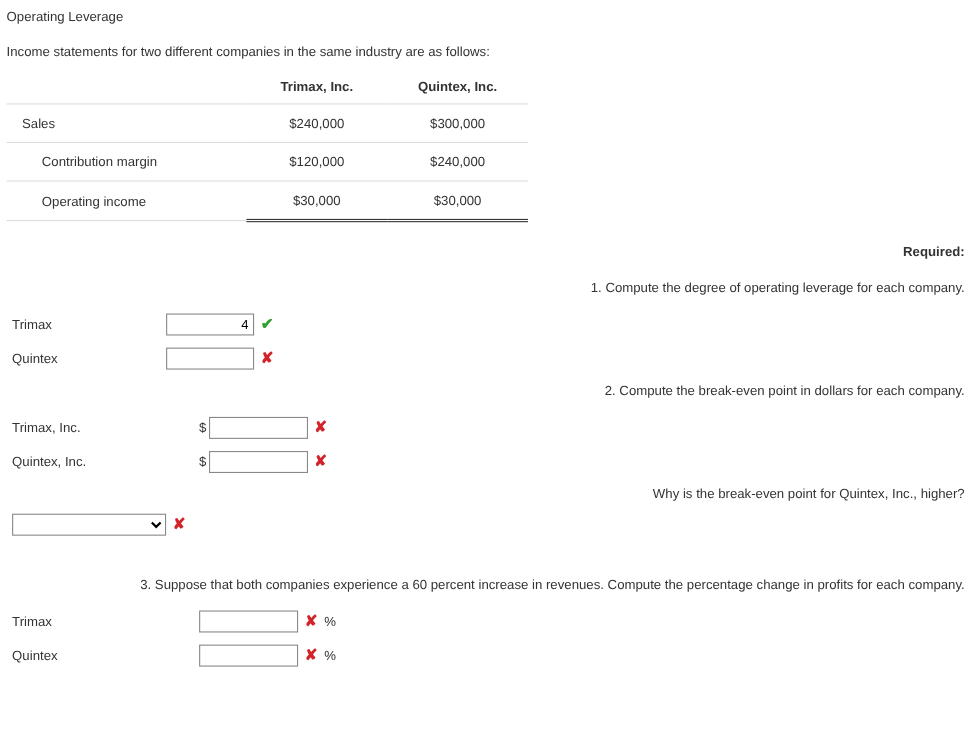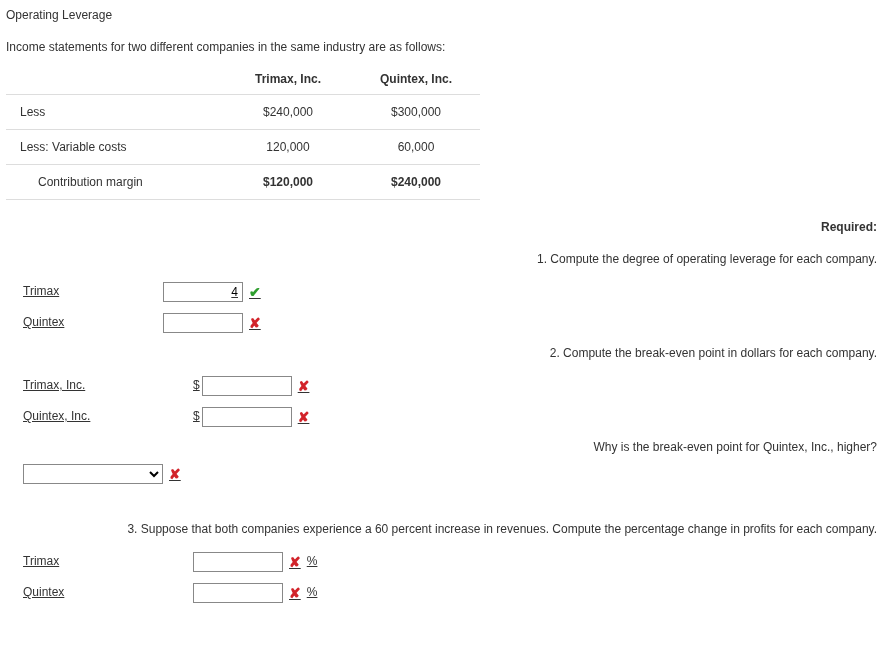--- a/index.html
+++ b/index.html
@@ -26,25 +26,25 @@
     padding: 6px 14px;
     border-bottom: 1px solid #ddd;
   }
   table.income td {
     padding: 8px 14px;
     border-bottom: 1px solid #ddd;
   }
   td.labelcell { width: 190px; }
   td.numcell { text-align: center; width: 100px; }
   .indent { padding-left: 18px; display:inline-block; }
-  .single-top { border-top: 1px solid #333 !important; font-weight: bold; }
+  .single-top { border-top: 1px solid #333 !important; }
   .double-bottom { border-bottom: 3px double #333 !important; }
   .req { font-weight: bold; margin: 4px 0 14px 0; text-align: right; }
   .qtext { margin: 6px 0 14px 0; text-align: right; }
-  .answer-row { display:flex; align-items:flex-start; margin: 10px 17px; text-decoration: underline; }
+  .answer-row { display:flex; align-items:center; margin: 10px 5px; }
   .answer-label { width: 140px; }
   .answer-label-wide { width: 170px; }
   .currency-prefix { margin-right: 2px; }
   input.ans {
     font-family: inherit;
     font-size: 12px;
     border: 1px solid #888;
     height: 18px;
     padding: 0 4px;
     text-align: right;
@@ -77,33 +77,33 @@
 <div class="intro">Income statements for two different companies in the same industry are as follows:</div>
 
 <table class="income">
   <tbody>
       <tr>
     <th class="labelcell"></th>
     <th>Trimax, Inc.</th>
     <th>Quintex, Inc.</th>
   </tr>
   <tr>
-    <td class="labelcell">Less</td>
+    <td class="labelcell">Sales</td>
     <td class="numcell">$240,000</td>
     <td class="numcell">$300,000</td>
-  </tr>
-  <tr>
-    <td class="labelcell">Less: Variable costs</td>
-    <td class="numcell">120,000</td>
-    <td class="numcell">60,000</td>
   </tr>
   <tr>
     <td class="labelcell"><span class="indent">Contribution margin</span></td>
     <td class="numcell single-top">$120,000</td>
     <td class="numcell single-top">$240,000</td>
+  </tr>
+  <tr>
+    <td class="labelcell"><span class="indent">Operating income</span></td>
+    <td class="numcell single-top double-bottom">$30,000</td>
+    <td class="numcell single-top double-bottom">$30,000</td>
   </tr>
 </tbody>
   </table>
 
 <div class="req">Required:</div>
 
 <div class="qtext">1. Compute the degree of operating leverage for each company.</div>
 <div class="answer-row">
   <span class="answer-label">Trimax</span>
   <input class="ans w70" type="text" value="4" style="">

